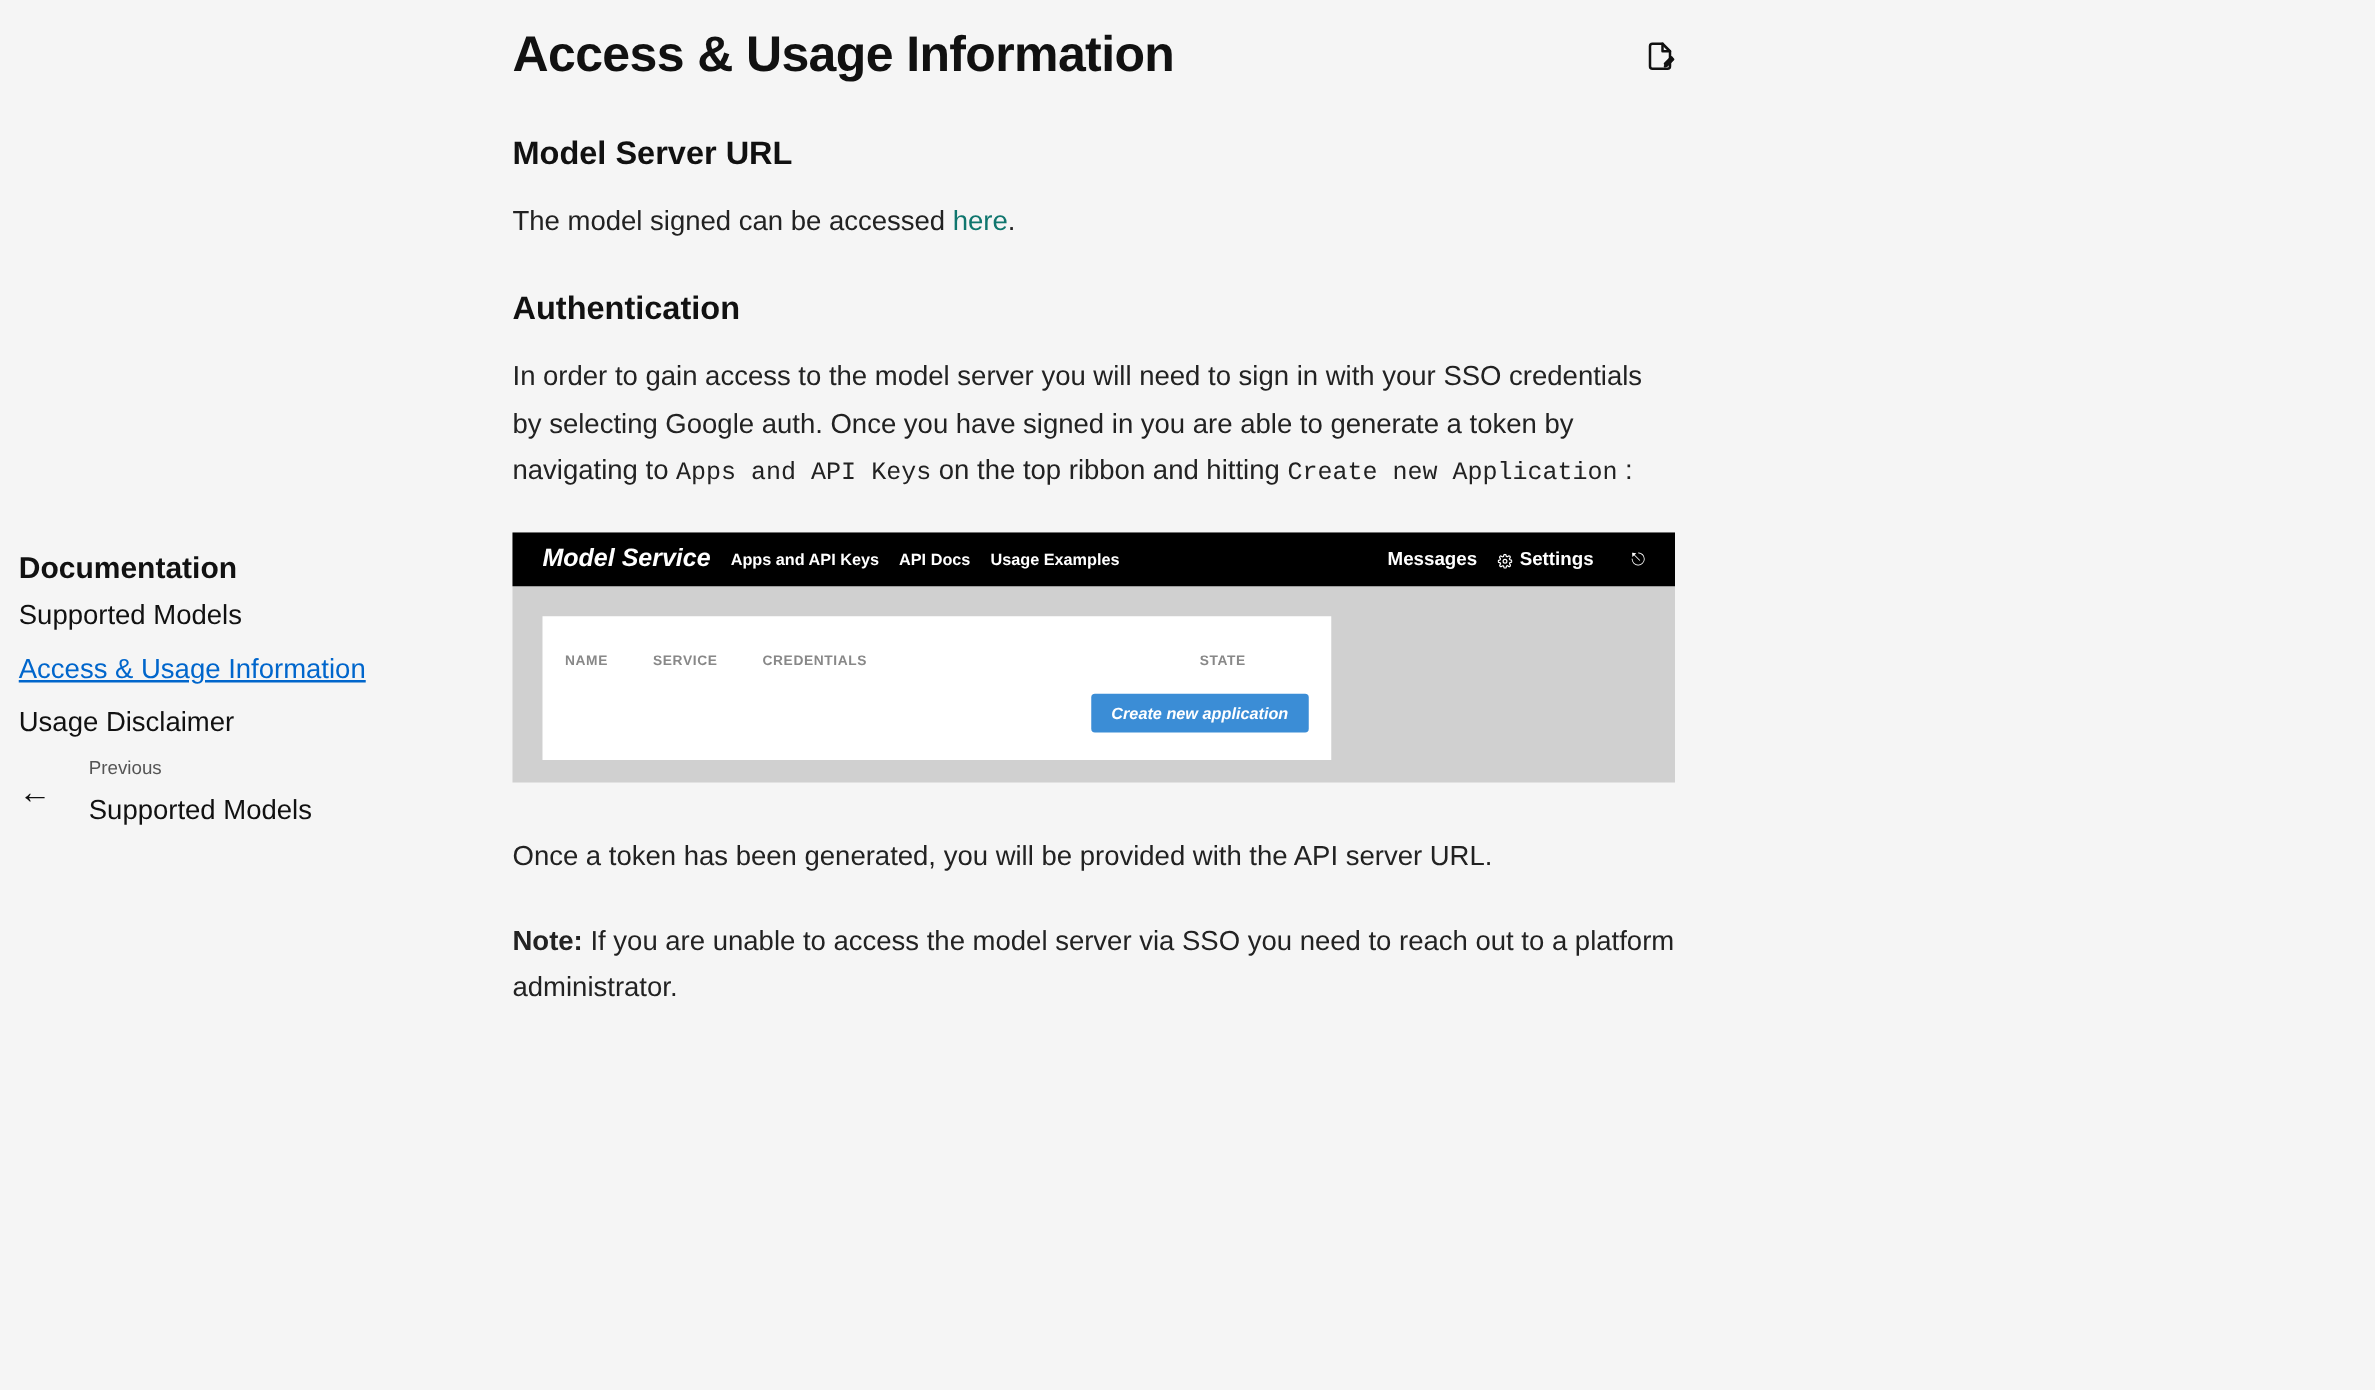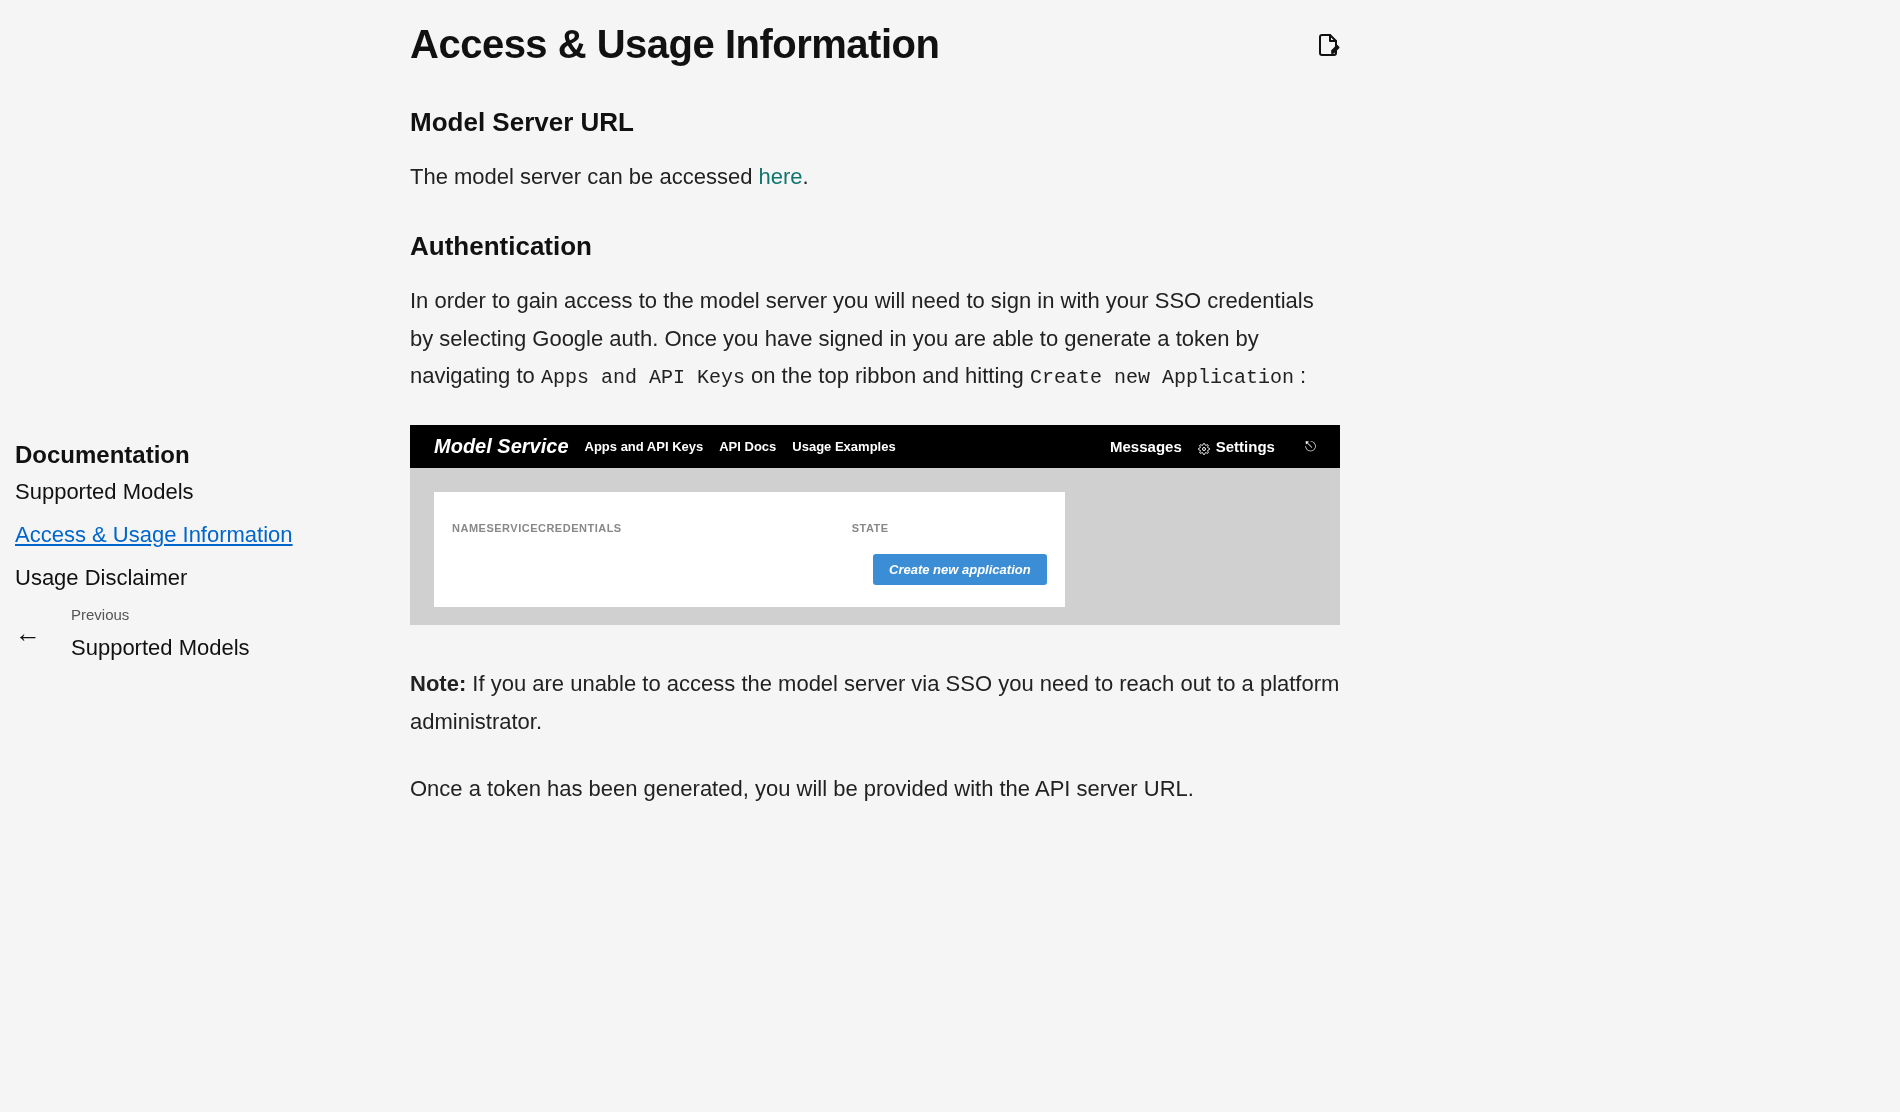--- a/index.html
+++ b/index.html
@@ -140,20 +140,21 @@
   .ss-body {
     padding: 24px 24px 18px 24px;
   }
   .ss-panel {
     background: #fff;
     padding: 30px 18px 22px 18px;
     width: 71.5%;
   }
   .ss-headers {
     display: flex;
+    gap: 36px;
     font-size: 11px;
     font-weight: 800;
     color: #888;
     letter-spacing: 0.5px;
     margin-bottom: 20px;
   }
   .ss-headers .st { margin-left: 230px; }
   .ss-button-row {
     display: flex;
     justify-content: flex-end;
@@ -198,21 +199,21 @@
         <path d="M14 2 v6 h6"></path>
         <path d="M16 18 l5 -5"></path>
         <path d="M21 13 l1.5 1.5 -5 5 L16 20 z" fill="#111"></path>
       </svg>
     </span>
   </div>
 
   <div class="section">
     <h2>Model Server URL</h2>
     <p>
-      <span>The model server can be accessed </span><a class="link">here</a><span>.</span>
+      <span>The model signed can be accessed </span><a class="link">here</a><span>.</span>
     </p>
   </div>
 
   <div class="section">
     <h2>Authentication</h2>
     <p>
       <span>In order to gain access to the model server you will need to sign in with your SSO credentials by selecting Google auth. Once you have signed in you are able to generate a token by navigating to </span><code>Apps and API Keys</code><span> on the top ribbon and hitting </span><code>Create new Application</code><span> :</span>
     </p>
 
     <div class="screenshot-embed">
@@ -242,19 +243,19 @@
             <span>CREDENTIALS</span>
             <span class="st">STATE</span>
           </div>
           <div class="ss-button-row">
             <button class="ss-button">Create new application</button>
           </div>
         </div>
       </div>
     </div>
 
+    <p>Once a token has been generated, you will be provided with the API server URL.</p>
+
     <p>
       <span class="note-label">Note:</span><span> If you are unable to access the model server via SSO you need to reach out to a platform administrator.</span>
     </p>
-
-    <p>Once a token has been generated, you will be provided with the API server URL.</p>
   </div>
 </main>
 
 </body></html>

